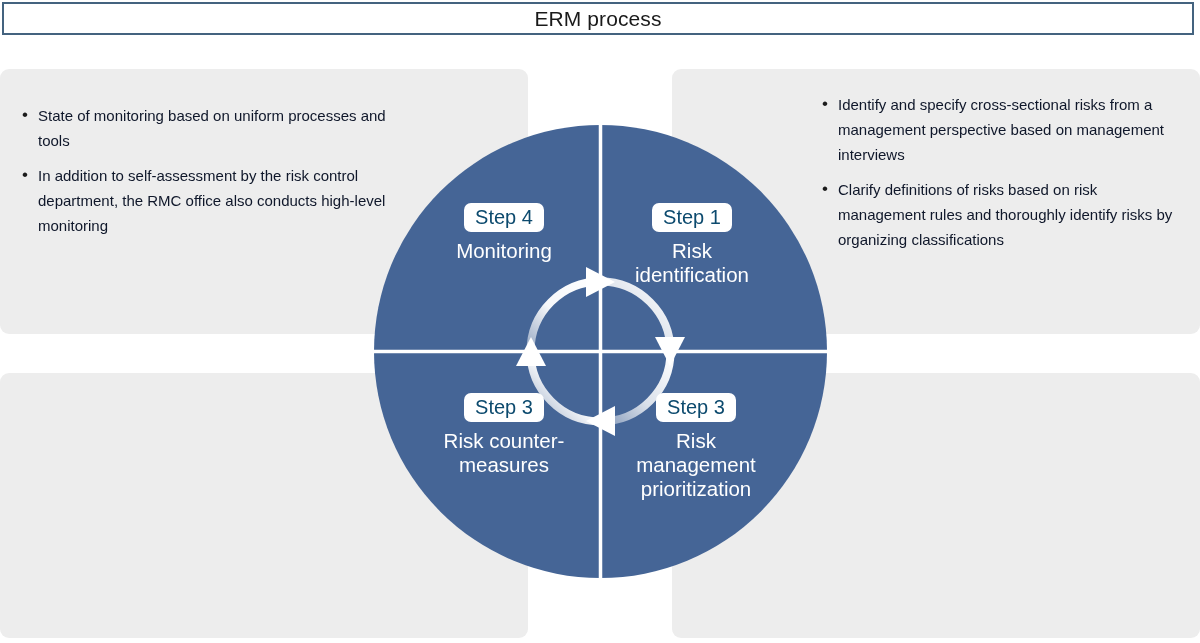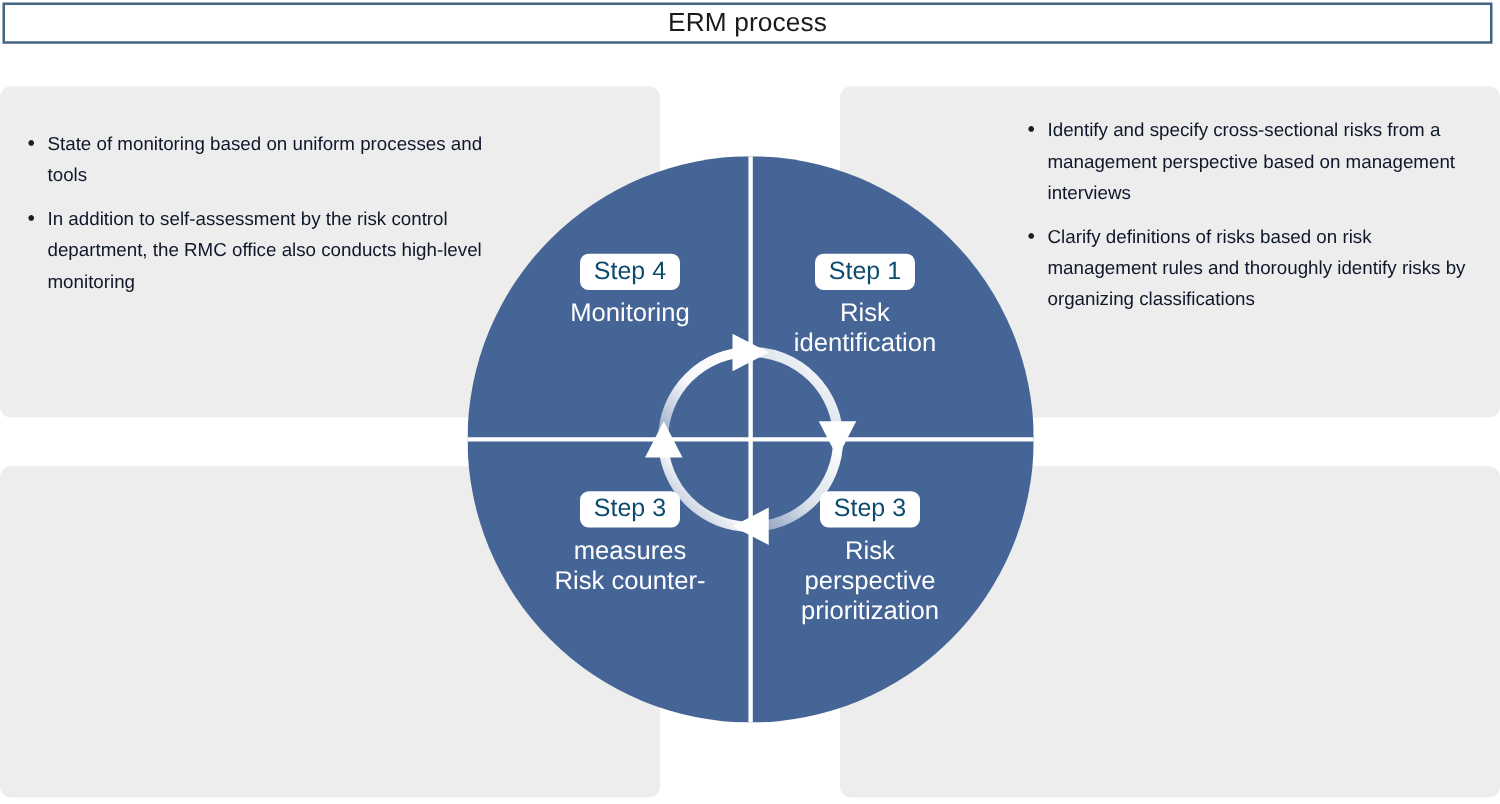--- a/index.html
+++ b/index.html
@@ -160,25 +160,25 @@
     </div>
 
     <div class="quad-label q1">
       <span class="step-badge">Step 1</span>
       <span class="quad-name">Risk</span>
       <span class="quad-name">identification</span>
     </div>
 
     <div class="quad-label q3">
       <span class="step-badge">Step 3</span>
+      <span class="quad-name">Risk counter-</span>
       <span class="quad-name">measures</span>
-      <span class="quad-name">Risk counter-</span>
     </div>
 
     <div class="quad-label q2">
       <span class="step-badge">Step 3</span>
       <span class="quad-name">Risk</span>
-      <span class="quad-name">perspective</span>
+      <span class="quad-name">management</span>
       <span class="quad-name">prioritization</span>
     </div>
   </div>
 
 </div>
 
 </body></html>

